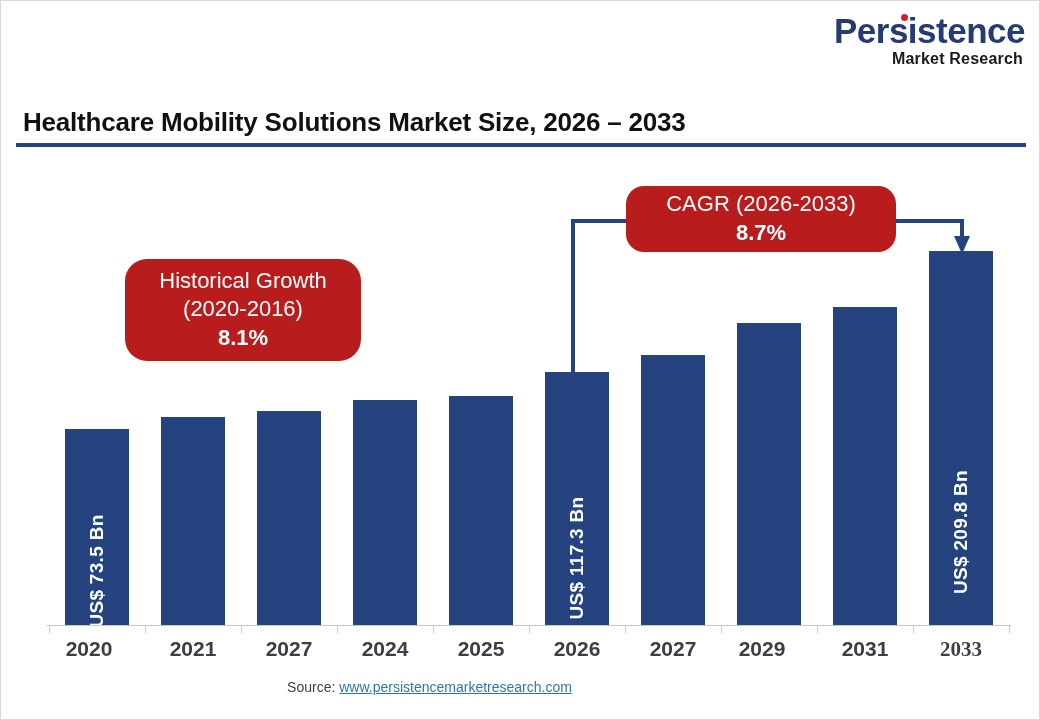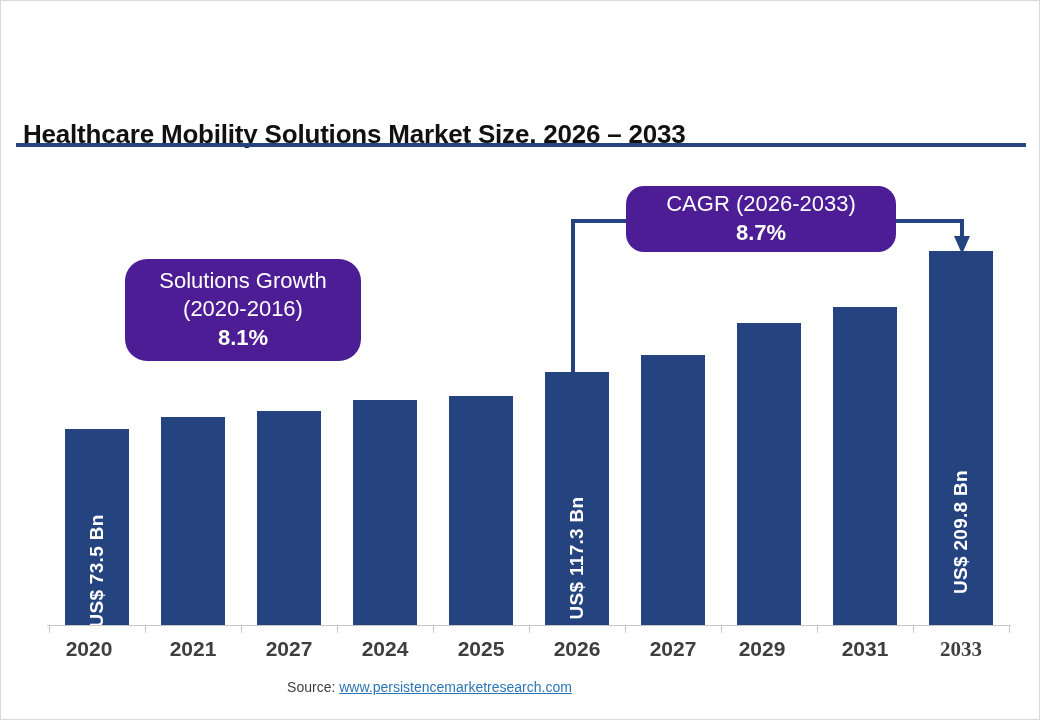--- a/index.html
+++ b/index.html
@@ -52,21 +52,21 @@
     color: #1a1a1a;
     letter-spacing: 0.2px;
     margin-top: 3px;
     padding-right: 2px;
   }
 
   
   #title {
     position: absolute;
     left: 22px;
-    top: 118px;
+    top: 106px;
     font-size: 26px;
     font-weight: bold;
     color: #111111;
     letter-spacing: -0.2px;
     white-space: nowrap;
   }
   #title-rule {
     position: absolute;
     left: 15px;
     top: 142px;
@@ -119,21 +119,21 @@
     position: absolute;
     top: 624px;
     width: 1px;
     height: 8px;
     background: #c8c8c8;
   }
 
   
   .callout {
     position: absolute;
-    background: #4c1d95;
+    background: #b91c1c;
     border-radius: 22px;
     color: #ffffff;
     text-align: center;
     box-sizing: border-box;
     display: flex;
     flex-direction: column;
     align-items: center;
     justify-content: center;
   }
   .callout .line1 {
@@ -186,20 +186,25 @@
   #source a, #source .src-link {
     color: #2e75b6;
     text-decoration: underline;
   }
 </style>
 </head>
 <body>
 
 <div id="page">
 
+  <div id="logo">
+    <div id="logo-main">Persistence</div>
+    <div id="logo-dot"></div>
+    <div id="logo-sub">Market Research</div>
+  </div>
 
   <div id="title">Healthcare Mobility Solutions Market Size, 2026 – 2033</div>
   <div id="title-rule"></div>
 
   <div id="plot">
       <div class="bar" style="left: 64px; width: 64px; height: 196px; bottom: 96px; background: rgb(36, 67, 127);">
         <span class="bar-label" style="bottom: 43.12px; top: auto;">US$ 73.5 Bn</span>
       </div>
       <div class="bar" style="left: 160px; width: 64px; height: 207.753px; bottom: 96px; background: rgb(36, 67, 127);"></div>
       <div class="bar" style="left: 256px; width: 64px; height: 213.63px; bottom: 96px; background: rgb(36, 67, 127);"></div>
@@ -217,21 +222,21 @@
     </div>
 
   <div id="axis-line"></div>
 
   <svg id="connector" viewBox="0 0 1040 720">
     <path d="M572,373 L572,220 L961,220 L961,240" stroke="#24437f" stroke-width="4" fill="none"></path>
     <polygon points="961,253 953,235 969,235" fill="#24437f"></polygon>
   </svg>
 
   <div id="callout-historical" class="callout">
-    <div class="line1">Solutions Growth</div>
+    <div class="line1">Historical Growth</div>
     <div class="line2">(2020-2016)</div>
     <div class="value">8.1%</div>
   </div>
 
   <div id="callout-cagr" class="callout">
     <div class="line1">CAGR (2026-2033)</div>
     <div class="value">8.7%</div>
   </div>
 
   <div id="source">

